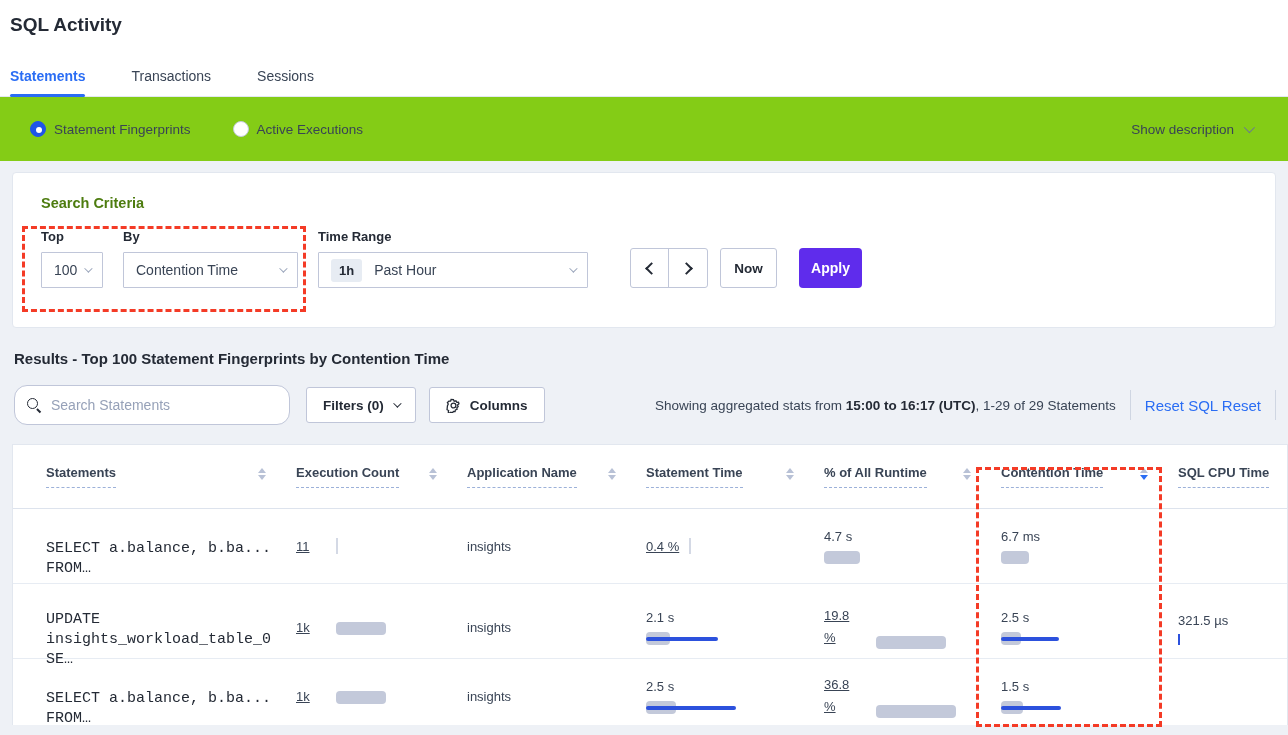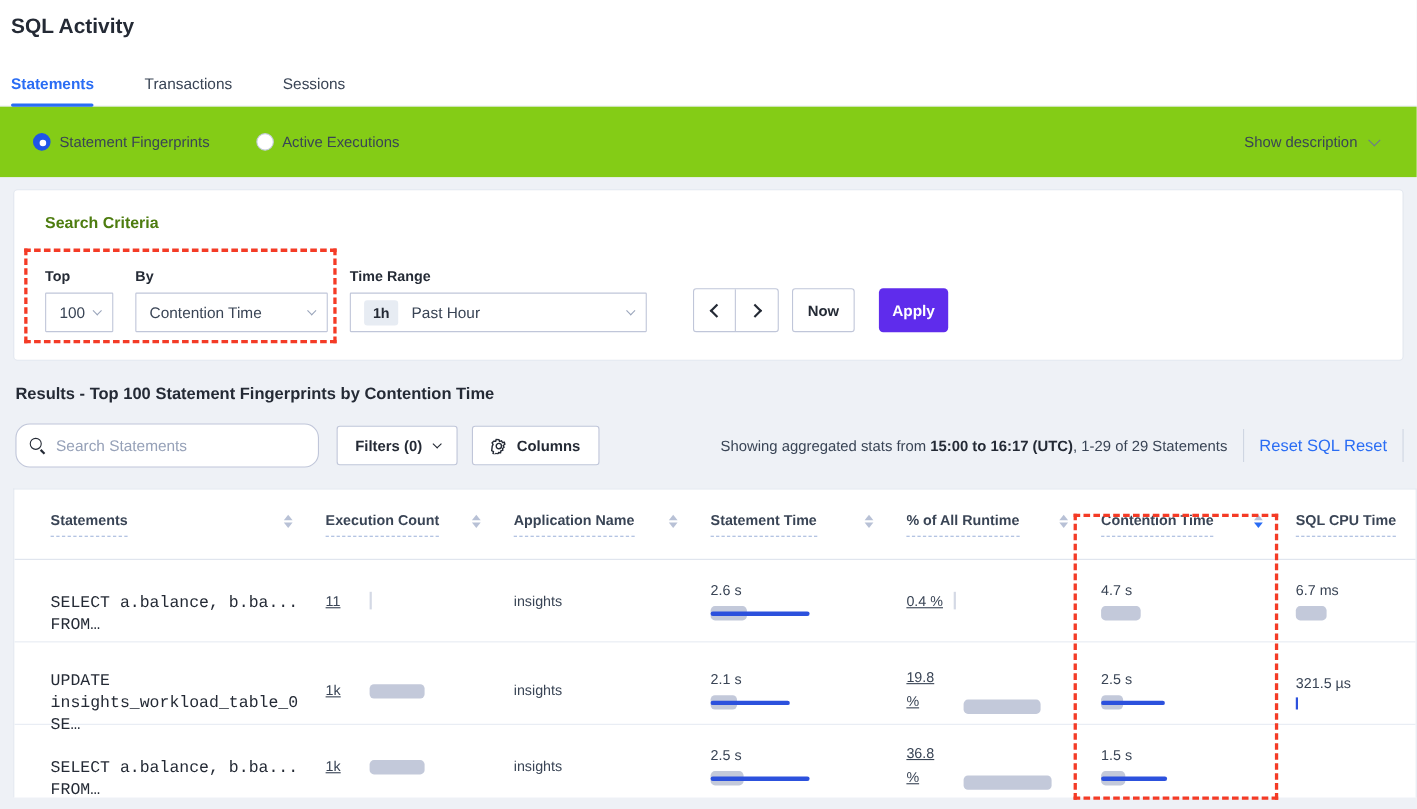--- a/index.html
+++ b/index.html
@@ -26,21 +26,21 @@
   .chev { display:inline-block; width:8px; height:8px; border-right:1.8px solid #6b7893; border-bottom:1.8px solid #6b7893; }
   .chev.down { transform:rotate(45deg) translateY(-2px); }
   .chev.sm { width:6px; height:6px; border-color:#9aa5bb; }
   .chev-bold { display:inline-block; width:9px; height:9px; border-right:2.6px solid #242a35; border-bottom:2.6px solid #242a35; }
   .chev-bold.left { transform:rotate(135deg); margin-left:4px; }
   .chev-bold.right { transform:rotate(-45deg); margin-right:4px; }
 
   
   .criteria-card { position:relative; margin:11px 12px 0 12px; height:156px; background:#fff; border:1px solid #e2e7ef; border-radius:4px; padding:22px 28px; }
   .criteria-title { font-size:14.5px; font-weight:bold; color:#4d7c0f; }
-  .criteria-row { display:flex; align-items:flex-end; margin-top:32px; }
+  .criteria-row { display:flex; align-items:flex-end; margin-top:18px; }
   .field-group { margin-right:20px; }
   .field-label { font-size:13px; font-weight:bold; color:#242a35; margin-bottom:8px; }
   .select-box { height:36px; background:#fff; border:1px solid #c0c6d9; border-radius:1px; display:flex; align-items:center; justify-content:space-between; padding:8px 12px; font-size:14px; color:#394455; cursor:pointer; }
   .w-top { width:62px; }
   .w-by { width:175px; }
   .w-time { width:270px; justify-content:flex-start; gap:12px; }
   .time-badge { background:#e7ecf3; color:#242a35; font-weight:bold; font-size:13px; border-radius:3px; padding:4px 8px; }
   .time-chev { margin-left:auto; }
   .arrow-pair { display:flex; margin-left:22px; border:1px solid #c0c6d9; border-radius:3px; background:#fff; height:40px; }
   .arrow-btn { width:38px; display:flex; align-items:center; justify-content:center; cursor:pointer; }
@@ -238,27 +238,20 @@
   <div class="tgrid trow">
     <div class="sql">
       <div>SELECT a.balance, b.ba...</div>
       <div>FROM…</div>
     </div>
     <div class="cell-inline">
       <span class="cellnum">11</span>
       <span class="tickv"></span>
     </div>
     <div class="cellnum">insights</div>
-    <div class="cell-col">
-      <span class="cellnum">2.6 s</span>
-      <span class="barwrap">
-          <span class="gbar" style="width: 33px;"></span>
-          <span class="bline" style="width: 90px;"></span>
-        </span>
-    </div>
     <div class="cell-inline" style="gap:10px;">
       <span class="cellnum">0.4 %</span>
       <span class="tickv"></span>
     </div>
     <div class="cell-col">
       <span class="cellnum">4.7 s</span>
       <span class="barwrap">
           <span class="gbar" style="width: 36px;"></span>
         </span>
     </div>

